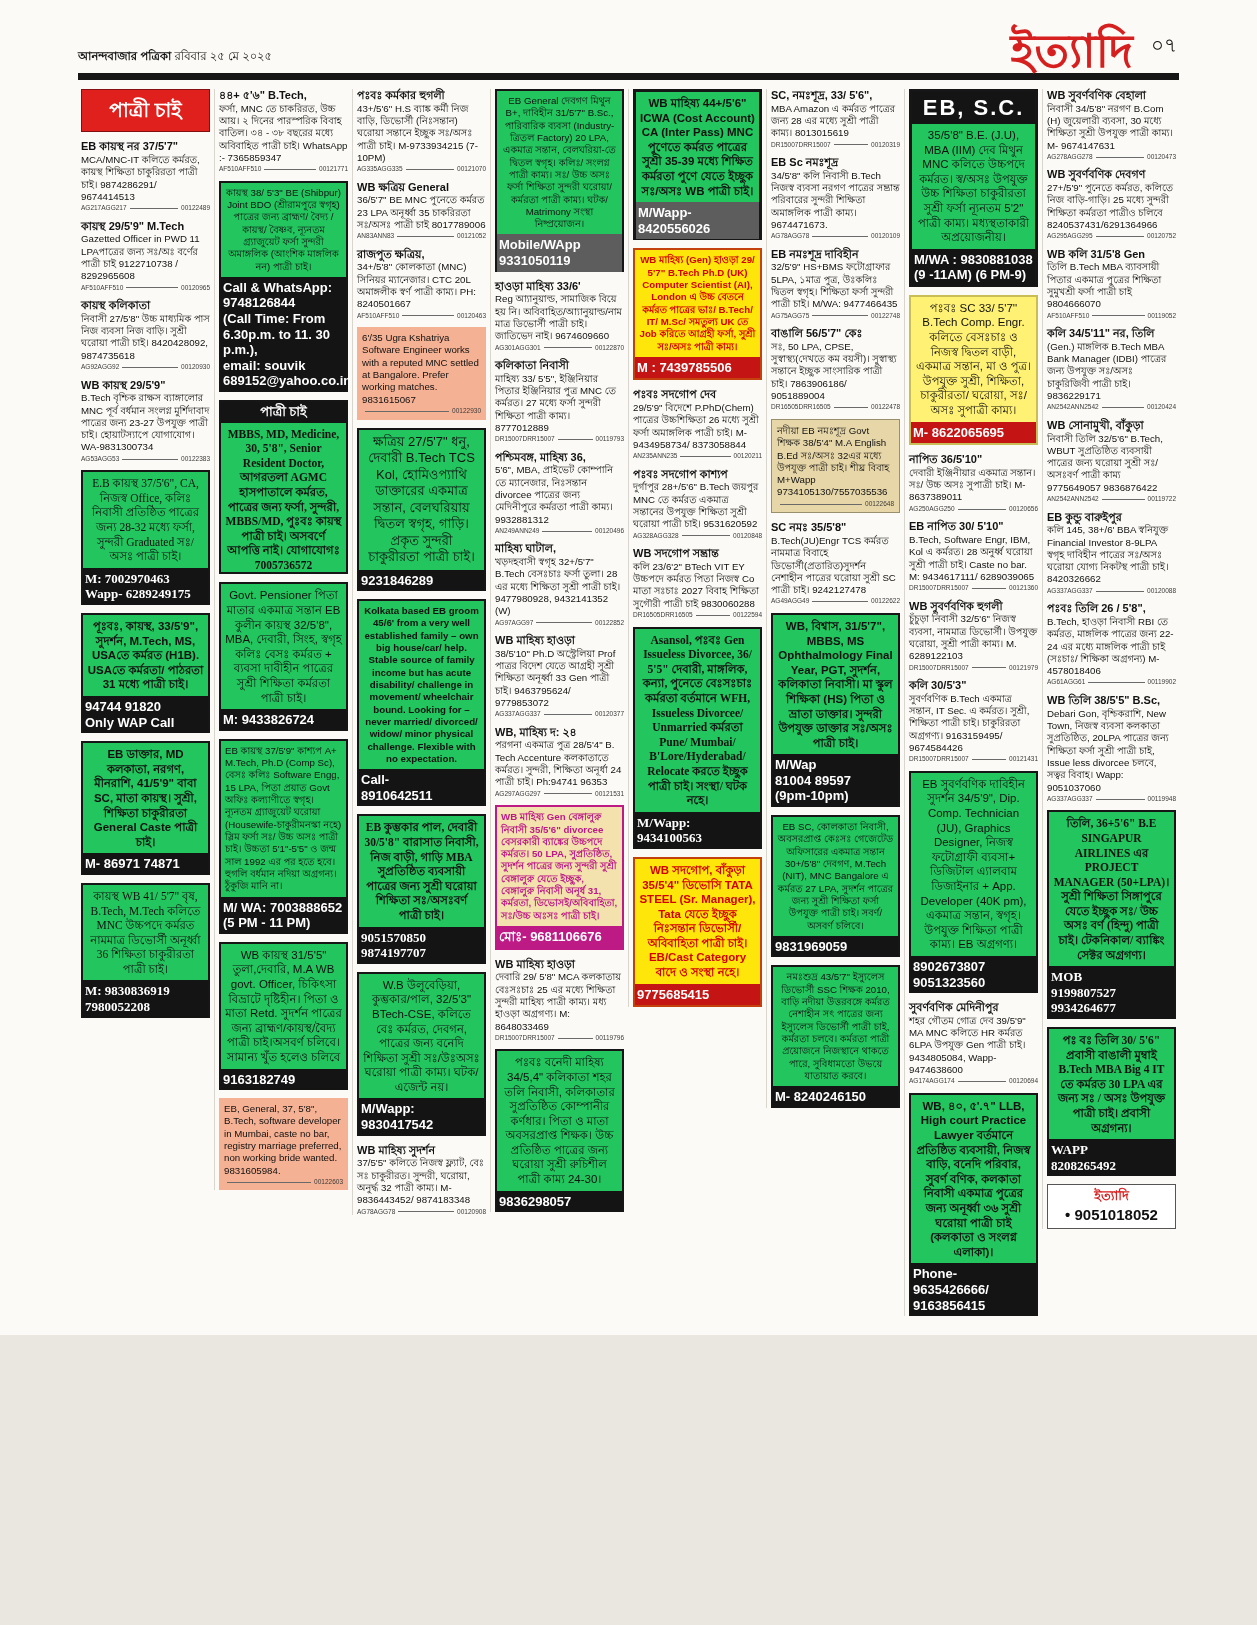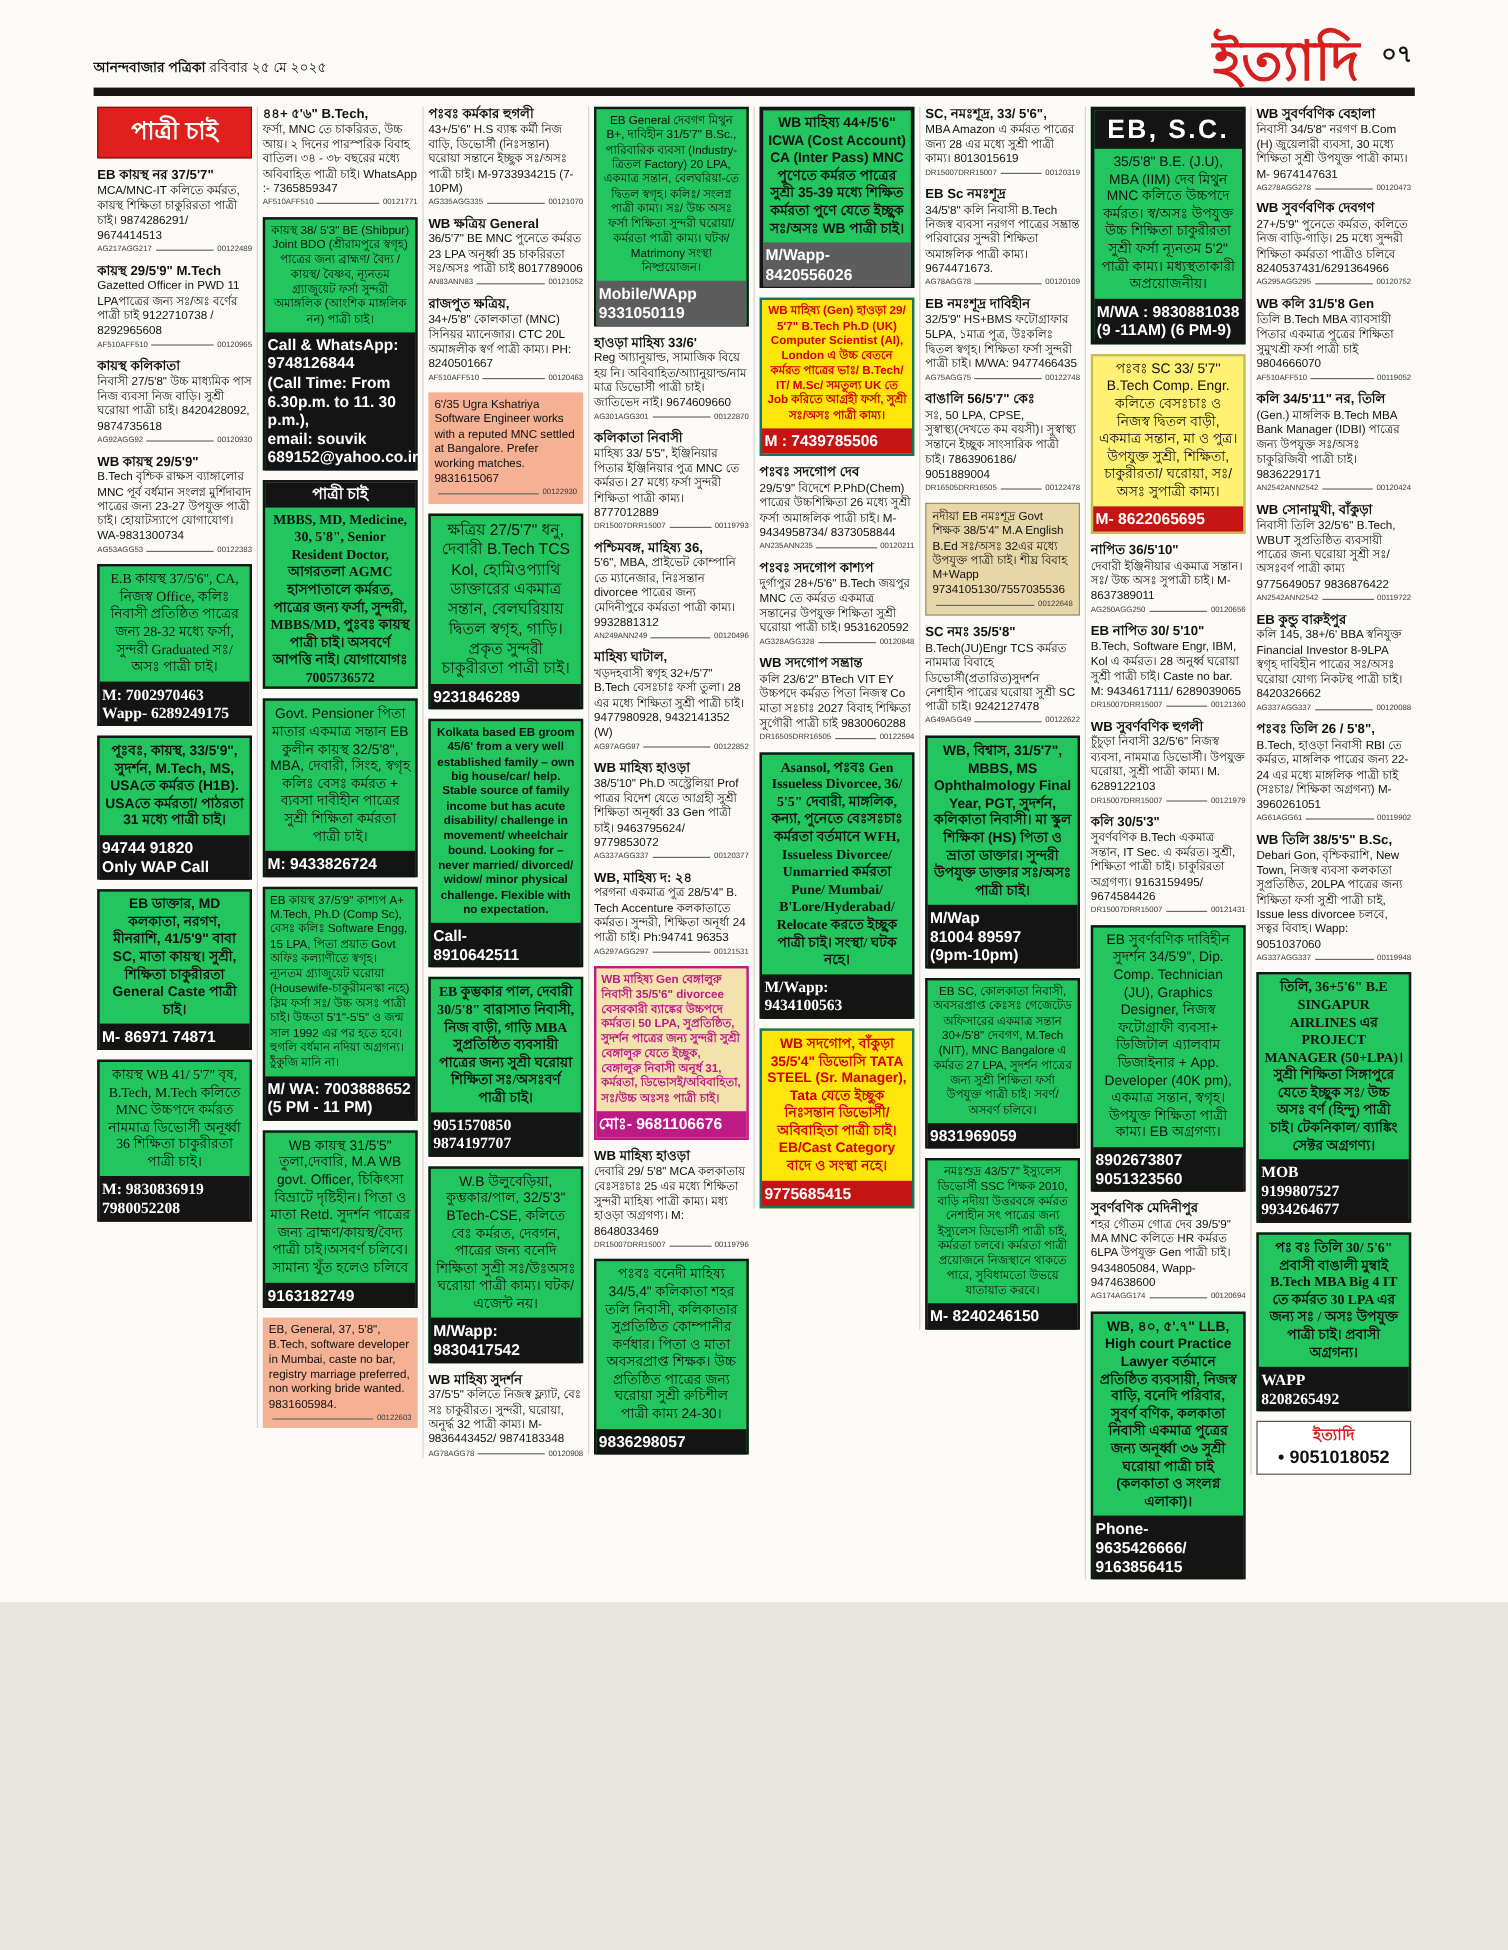--- a/index.html
+++ b/index.html
@@ -4,21 +4,21 @@
 <style>
   html,body{margin:0;padding:0;background:#e9e7e0;}
   .page{position:relative;width:1257px;height:1335px;margin:0 auto;background:#fbfaf6;
         font-family:"Liberation Sans",sans-serif;color:#111;overflow:hidden;}
   
   .hdr{display:flex;justify-content:space-between;align-items:flex-end;padding:30px 80px 0 78px;}
   .hdr-left{font-size:11.5px;padding-bottom:4px;}
   .hdr-left .mast{font-weight:bold;}
   .hdr-right{display:flex;align-items:flex-end;gap:18px;}
   .section-title{color:#d6201f;font-size:46px;font-weight:bold;line-height:.85;font-family:"Liberation Serif",serif;}
-  .page-no{font-size:20px;font-weight:bold;padding-bottom:8px;}
+  .page-no{font-size:20px;font-weight:normal;padding-bottom:8px;}
   .rule{height:7px;background:#161616;margin:2px 78px 9px 78px;}
   
   .grid{display:flex;padding:0 77px;align-items:flex-start;}
   .col{flex:1 1 0;min-width:0;display:flex;flex-direction:column;gap:8px;padding:0 4px;}
   .col + .col{border-left:1px solid #d8d5cc;}
   
   .ad{font-size:9.7px;line-height:1.27;}
   .ad-title{font-weight:bold;font-size:11px;line-height:1.15;margin-bottom:1px;}
   .ad-body{white-space:pre-line;}
   .ad.center .ad-body{text-align:center;}
@@ -31,21 +31,21 @@
   .ad-band{background:#141414;color:#fff;font-weight:bold;text-align:left;
            font-size:13px;line-height:1.2;padding:3px 2px;margin-top:4px;white-space:pre-line;}
   .ad.box .ad-band,.ad.yellow .ad-band,.ad.yellow-light .ad-band,.ad.pink .ad-band{margin-left:-4px;margin-right:-4px;}
   .ad.box .ad-band{margin-bottom:-2px;}
   .ad-band.grey{background:#5d5d5d;}
   .ad-band.red{background:#c41414;}
   .ad-band.magenta{background:#bd1a86;}
   .ad-head{background:#141414;color:#fff;text-align:center;font-weight:bold;font-size:13px;
            padding:2px;margin:-4px -4px 4px -4px;}
   .ad.big-head .ad-head{font-size:22px;letter-spacing:2px;}
-  .ad.yellow{background:#ffe60a;border:2px solid #0f766e;color:#d40000;font-weight:bold;padding:4px 4px 0 4px;}
+  .ad.yellow{background:#ffe60a;border:2px solid #c2410c;color:#d40000;font-weight:bold;padding:4px 4px 0 4px;}
   .ad.yellow-light{background:#fff173;border:2px solid #c9bd56;color:#111;padding:4px 4px 0 4px;}
   .ad.salmon{background:#f5b193;padding:5px;}
   .ad.tan{background:#e7d7a8;border:1px solid #9a8f6d;padding:5px;}
   .ad.pink{background:#f3e2ae;border:2px solid #bd1a86;color:#bd1a86;font-weight:bold;padding:4px 4px 0 4px;}
   .ad.red-header{background:#e0201d;color:#fff;text-align:center;font-size:20px;font-weight:bold;
                  padding:8px 4px;border:1px solid #821010;}
   .ad.red-header .ad-body{font-weight:bold;}
   .ad.footer-box{border:1px solid #555;text-align:center;padding:4px 2px;background:#fff;}
   .ad.footer-box .ad-title{color:#d6201f;font-size:13px;font-family:"Liberation Serif",serif;}
   .ad.footer-box .ad-body{font-size:15px;font-weight:bold;}
@@ -682,21 +682,21 @@
 
     <div class="code-row">
       <span>AG337AGG337</span>
       <span class="code-line"></span>
       <span>00120088</span>
     </div>
   </div>
         <div class="ad">
 
     <div class="ad-title">পঃবঃ তিলি 26 / 5'8",</div>
-    <div class="ad-body">B.Tech, হাওড়া নিবাসী RBI তে কর্মরত, মাঙ্গলিক পাত্রের জন্য 22-24 এর মধ্যে মাঙ্গলিক পাত্রী চাই (সঃচাঃ/ শিক্ষিকা অগ্রগন্য) M-3960261051</div>
+    <div class="ad-body">B.Tech, হাওড়া নিবাসী RBI তে কর্মরত, মাঙ্গলিক পাত্রের জন্য 22-24 এর মধ্যে মাঙ্গলিক পাত্রী চাই (সঃচাঃ/ শিক্ষিকা অগ্রগন্য) M-4578018406</div>
 
     <div class="code-row">
       <span>AG61AGG61</span>
       <span class="code-line"></span>
       <span>00119902</span>
     </div>
   </div>
         <div class="ad">
 
     <div class="ad-title">WB তিলি 38/5'5" B.Sc,</div>

